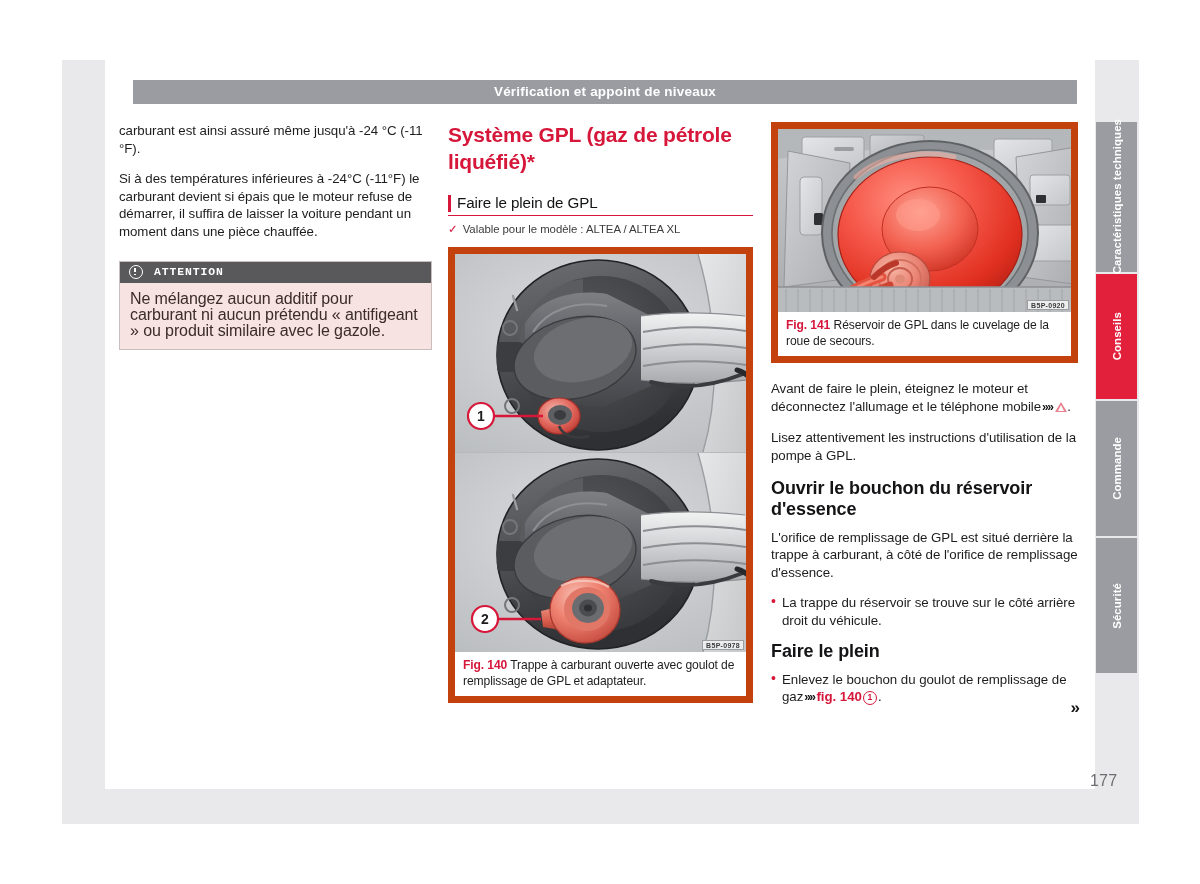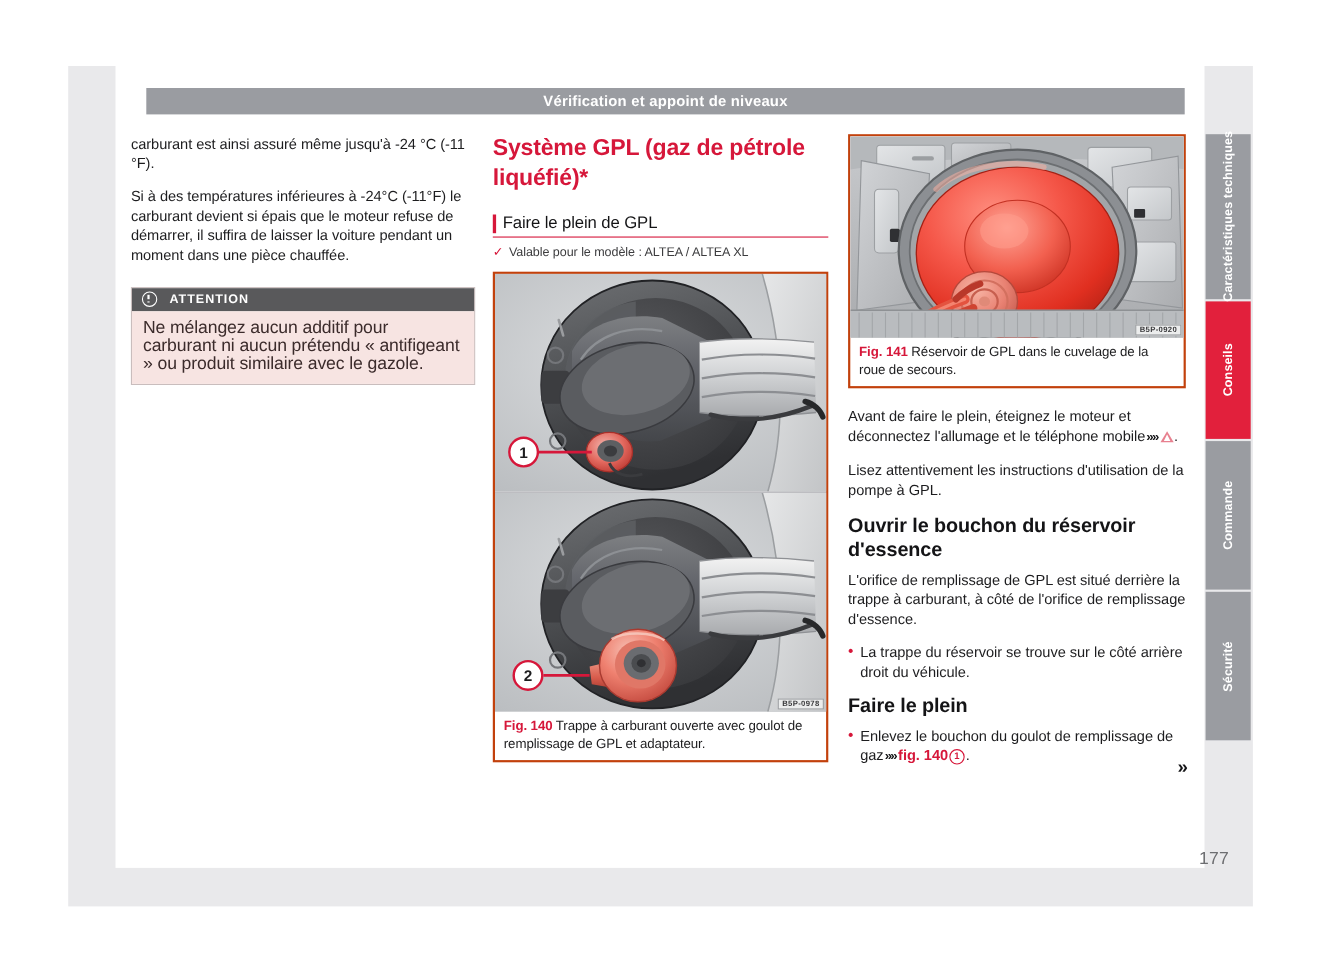--- a/index.html
+++ b/index.html
@@ -108,20 +108,21 @@
     left: 4.3px; top: 7.6px;
     width: 1.4px; height: 1.4px;
     background: #ffffff;
   }
   #attention-head .label {
     color: #ffffff;
     font-size: 11.4px;
     font-weight: bold;
     letter-spacing: 0.9px;
     margin-left: 11px;
+    font-family: Liberation Mono, monospace;
   }
   #attention-body {
     background: #f7e4e2;
     padding: 8px 10px 10px 10px;
   }
   #attention-body p {
     margin: 0;
     font-size: 16px;
     line-height: 16.2px;
     font-weight: normal;
@@ -164,21 +165,21 @@
     margin: 0 0 11px 0;
     letter-spacing: -0.05px;
     display: flex;
     gap: 5px;
     align-items: baseline;
   }
   .validity .tick { color: #d6173a; font-size: 11.6px; }
 
   
   .figure-block {
-    border: 2px solid #c2410c;
+    border: 7px solid #c2410c;
     box-sizing: border-box;
     background: #ffffff;
   }
   .fig-img {
     position: relative;
     overflow: hidden;
     background: #cfd1d3;
   }
   .code-tag {
     position: absolute;

